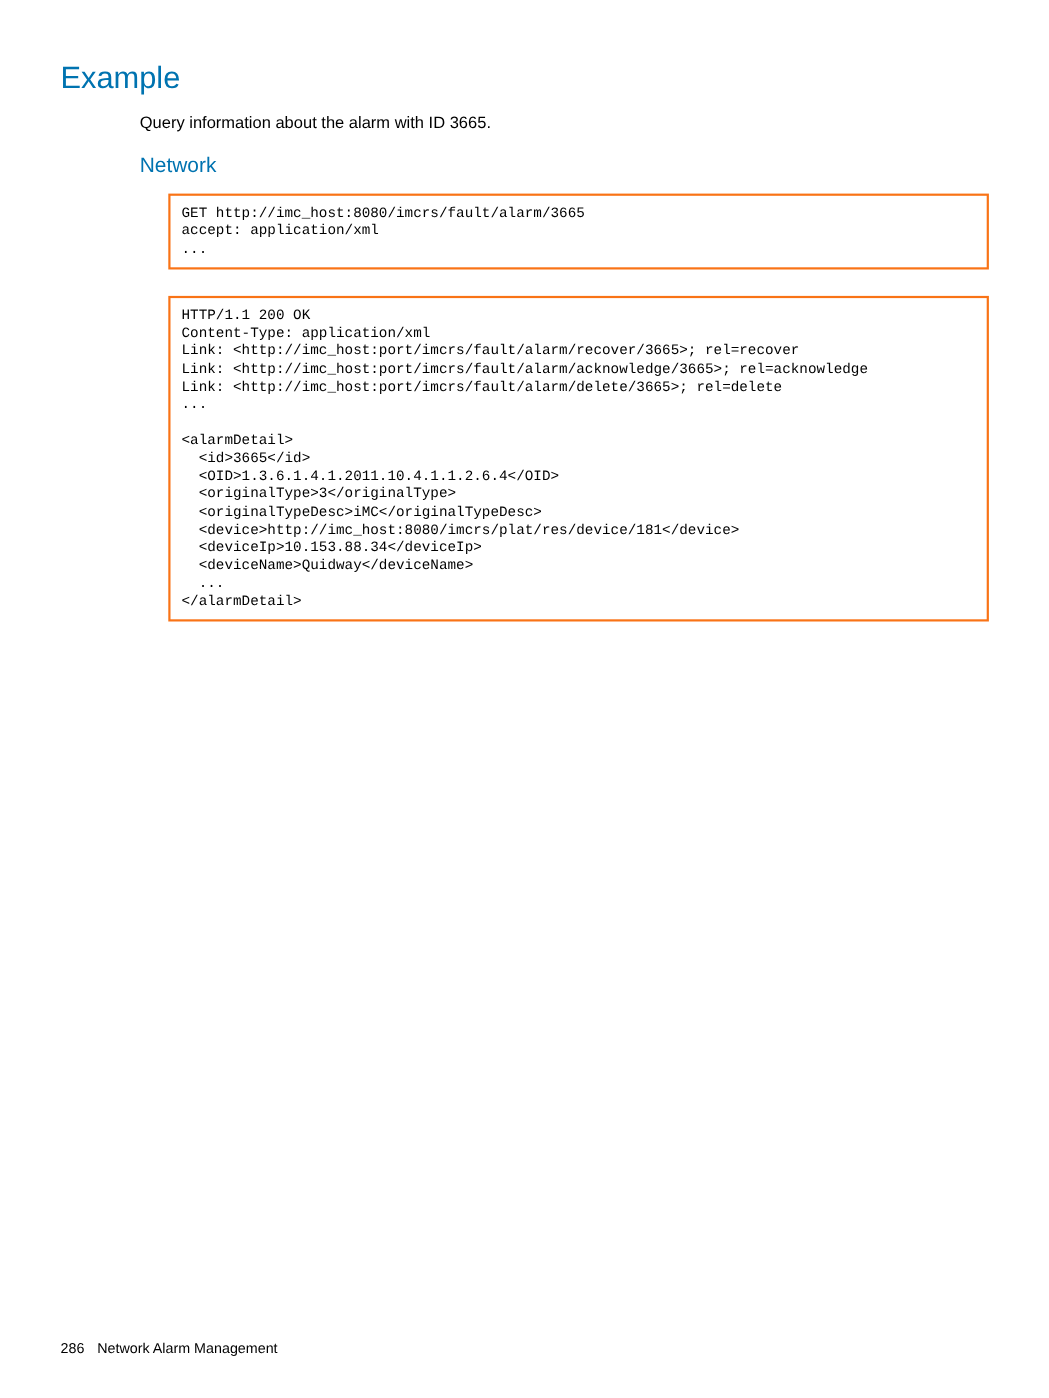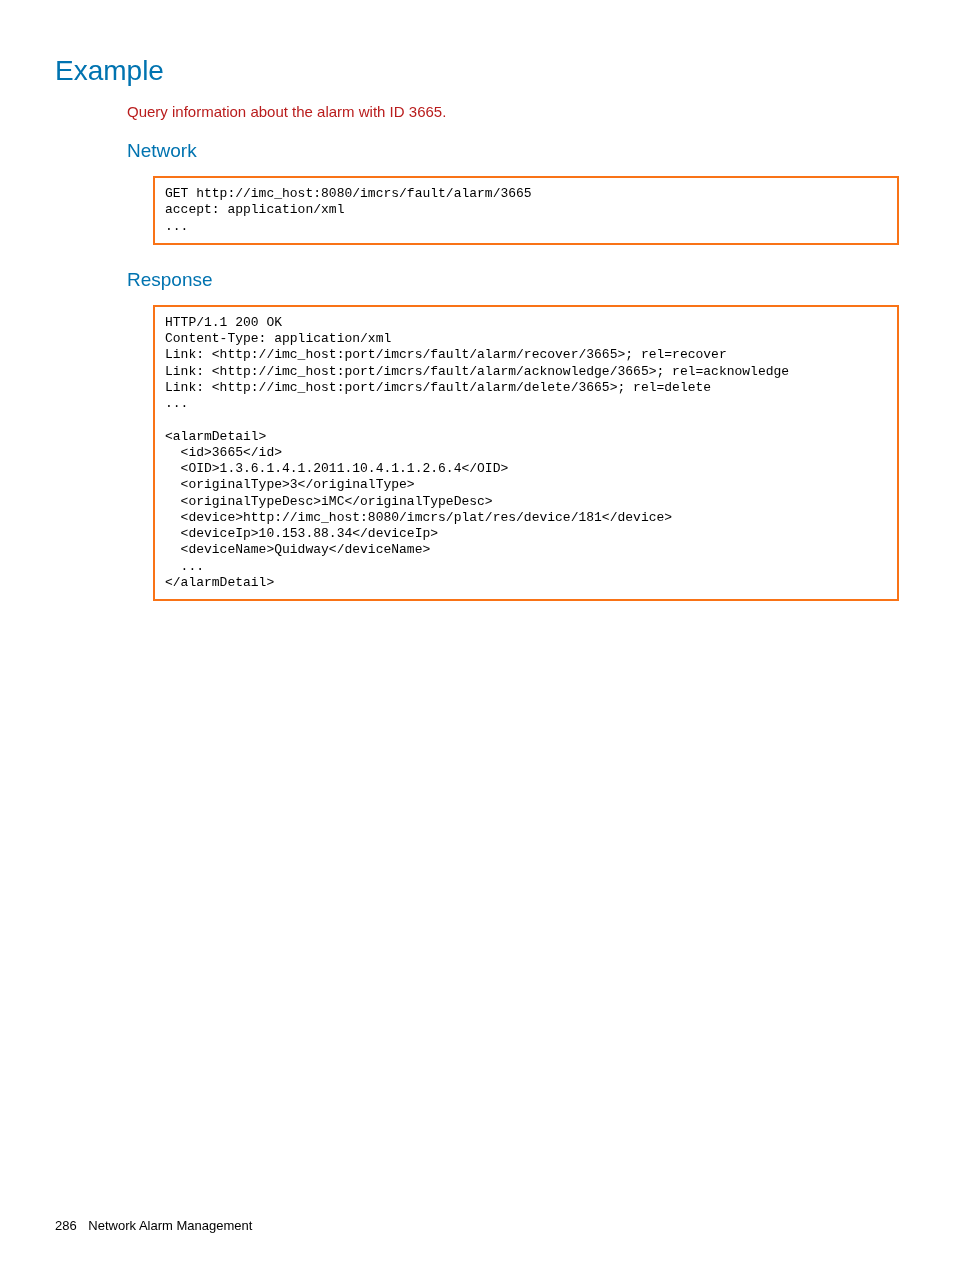--- a/index.html
+++ b/index.html
@@ -20,21 +20,21 @@
     }
     .heading-1 {
       font-size: 28px;
       font-weight: normal;
       color: #0073b0;
       margin-bottom: 16px;
       margin-left: 0;
     }
     .description {
       font-size: 15px;
-      color: #b91c1c;
+      color: #000000;
       margin-bottom: 20px;
       margin-left: 72px;
     }
     .heading-2 {
       font-size: 19px;
       font-weight: normal;
       color: #0073b0;
       margin-bottom: 14px;
       margin-left: 72px;
     }
@@ -72,21 +72,20 @@
 
 <div class="page-content">
   <h1 class="heading-1">Example</h1>
   <p class="description">Query information about the alarm with ID 3665.</p>
 
   <h2 class="heading-2">Network</h2>
   <div class="code-block">GET http://imc_host:8080/imcrs/fault/alarm/3665
 accept: application/xml
 ...</div>
 
-  <h2 class="heading-2">Response</h2>
   <div class="code-block">HTTP/1.1 200 OK
 Content-Type: application/xml
 Link: &lt;http://imc_host:port/imcrs/fault/alarm/recover/3665&gt;; rel=recover
 Link: &lt;http://imc_host:port/imcrs/fault/alarm/acknowledge/3665&gt;; rel=acknowledge
 Link: &lt;http://imc_host:port/imcrs/fault/alarm/delete/3665&gt;; rel=delete
 ...
 
 &lt;alarmDetail&gt;
   &lt;id&gt;3665&lt;/id&gt;
   &lt;OID&gt;1.3.6.1.4.1.2011.10.4.1.1.2.6.4&lt;/OID&gt;

